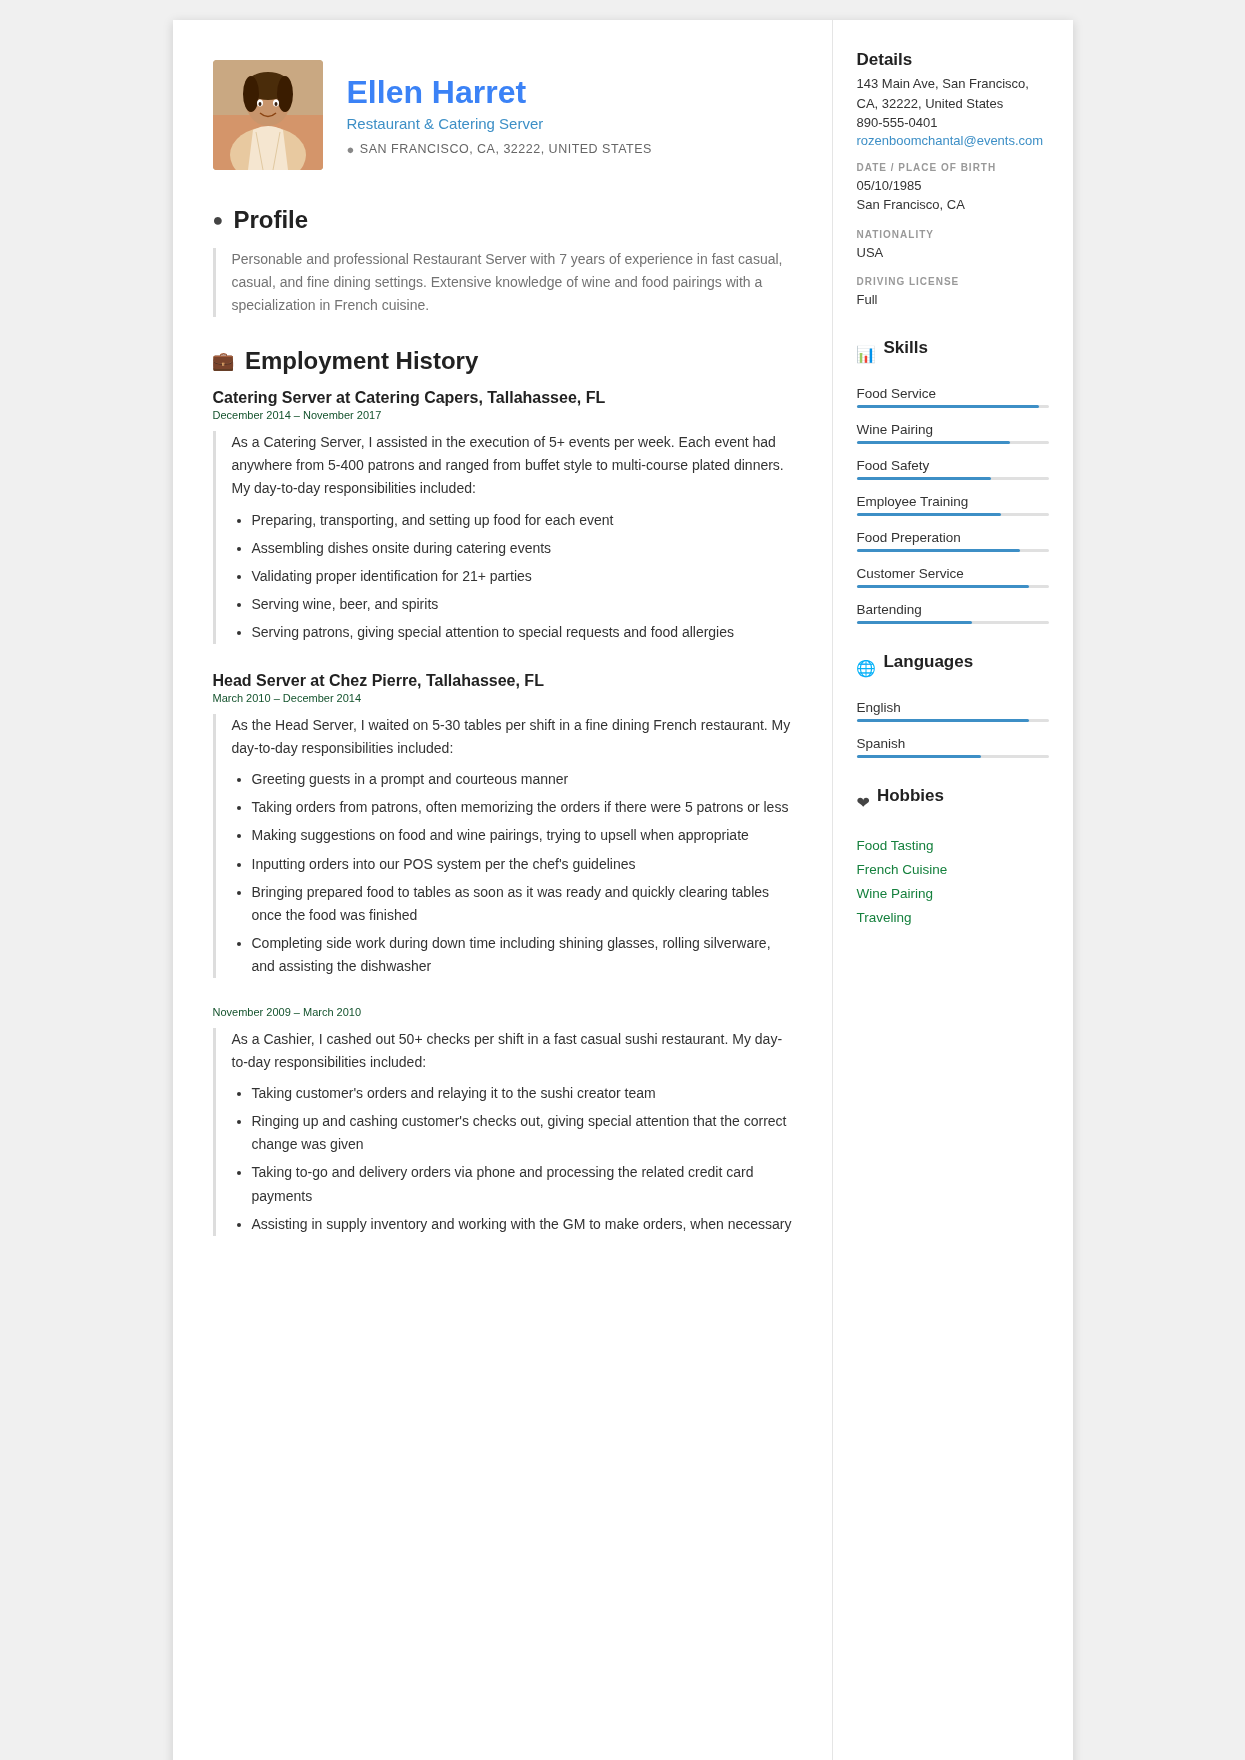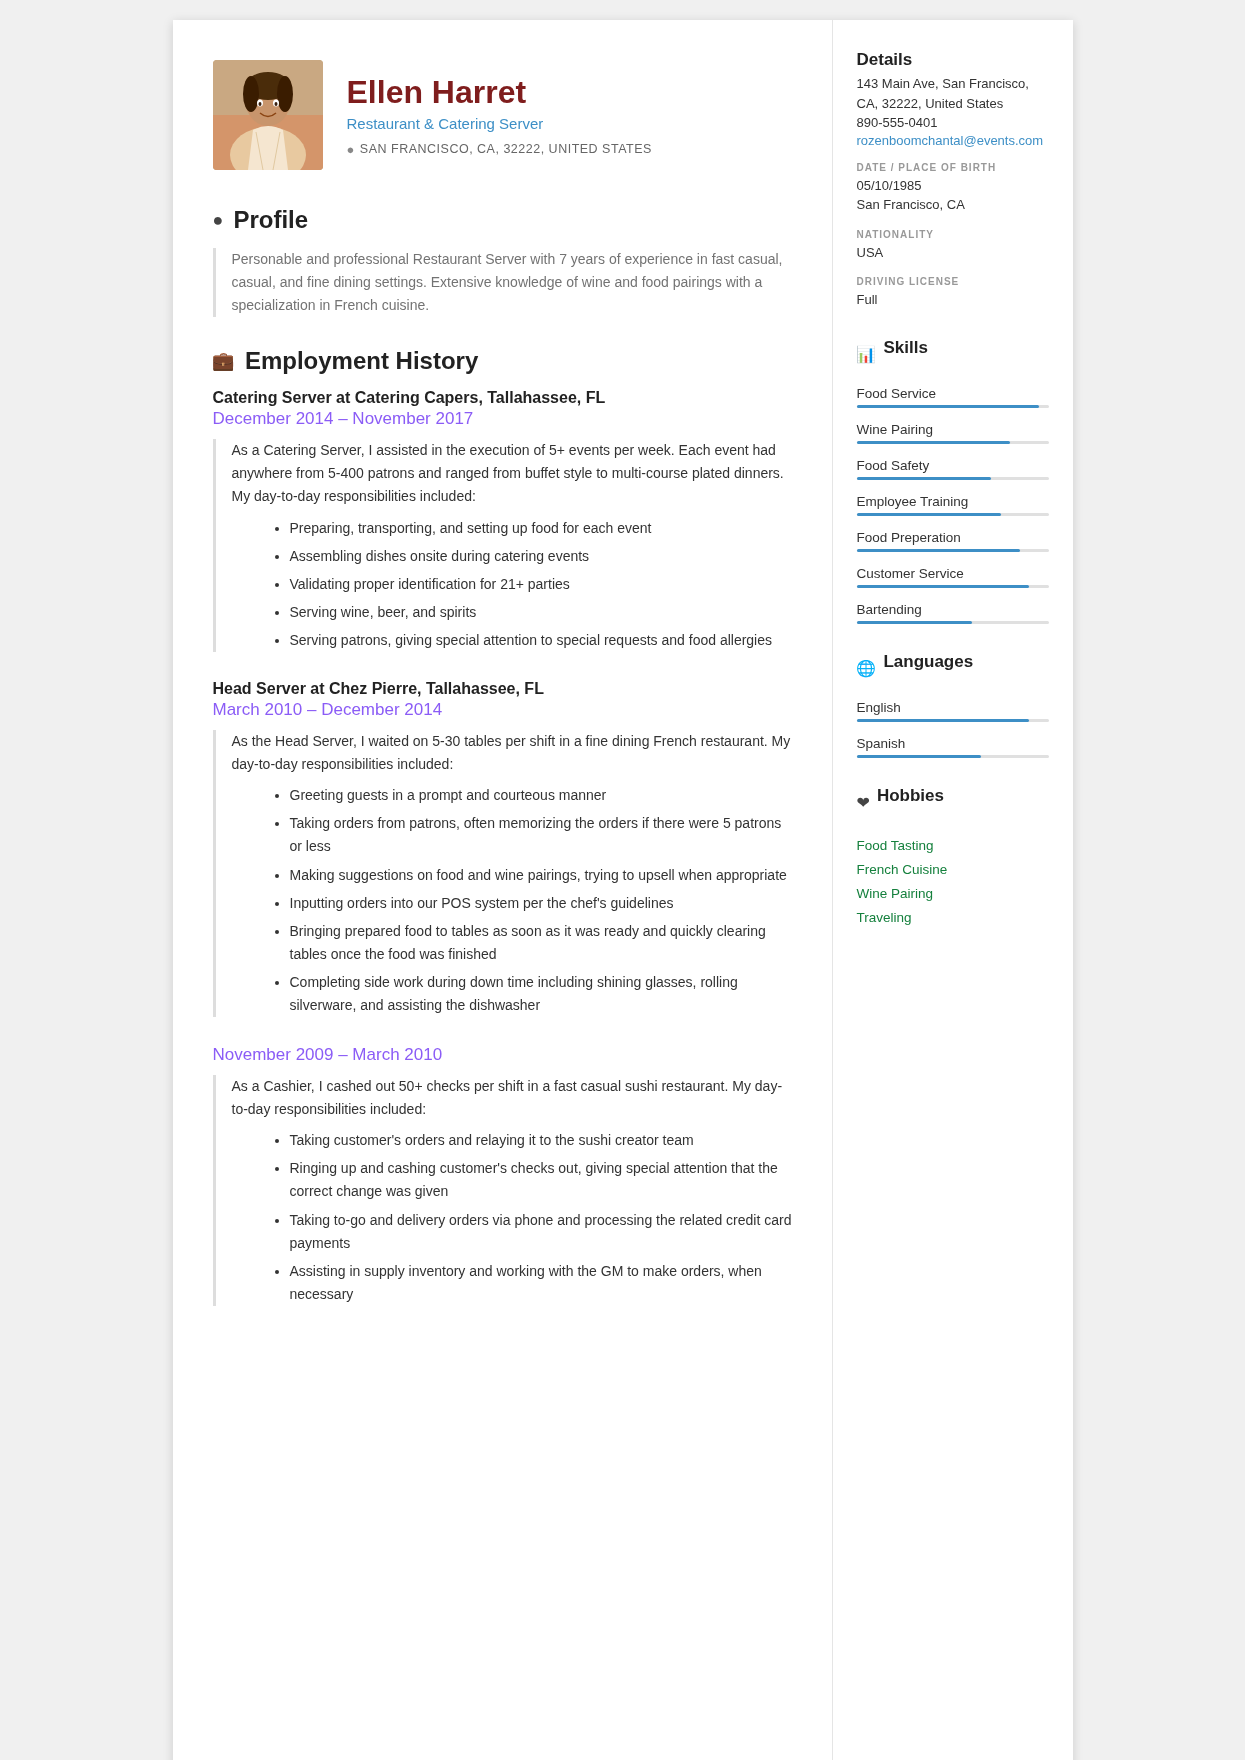--- a/index.html
+++ b/index.html
@@ -48,21 +48,21 @@
       position: relative;
     }
     
     .avatar svg {
       width: 100%;
       height: 100%;
     }
     .header-info h1 {
       font-size: 32px;
       font-weight: 700;
-      color: #7f1d1d;
+      color: #3b82f6;
       margin-bottom: 4px;
     }
     .header-info .job-title {
       color: #3d8fc6;
       font-size: 15px;
       margin-bottom: 10px;
     }
     .header-info .location {
       display: flex;
       align-items: center;
@@ -109,43 +109,42 @@
     .job {
       margin-bottom: 28px;
     }
     .job-title-text {
       font-size: 16px;
       font-weight: 700;
       color: #222;
       margin-bottom: 2px;
     }
     .job-dates {
-      color: #8b5cf6;
-      font-size: 17px;
+      color: #14532d;
+      font-size: 11px;
       margin-bottom: 10px;
     }
     .job-description {
       color: #333;
       font-size: 14px;
       line-height: 1.65;
       border-left: 3px solid #ddd;
       padding-left: 16px;
     }
     .job-description p {
       margin-bottom: 8px;
     }
     .job-description ul {
       padding-left: 20px;
       margin-top: 4px;
     }
     .job-description ul li {
       margin-bottom: 5px;
       font-size: 14px;
       color: #333;
-      margin-left: 38px;
     }
 
     
     .sidebar-section {
       margin-bottom: 28px;
     }
     .sidebar-title {
       font-size: 17px;
       font-weight: 700;
       color: #222;

